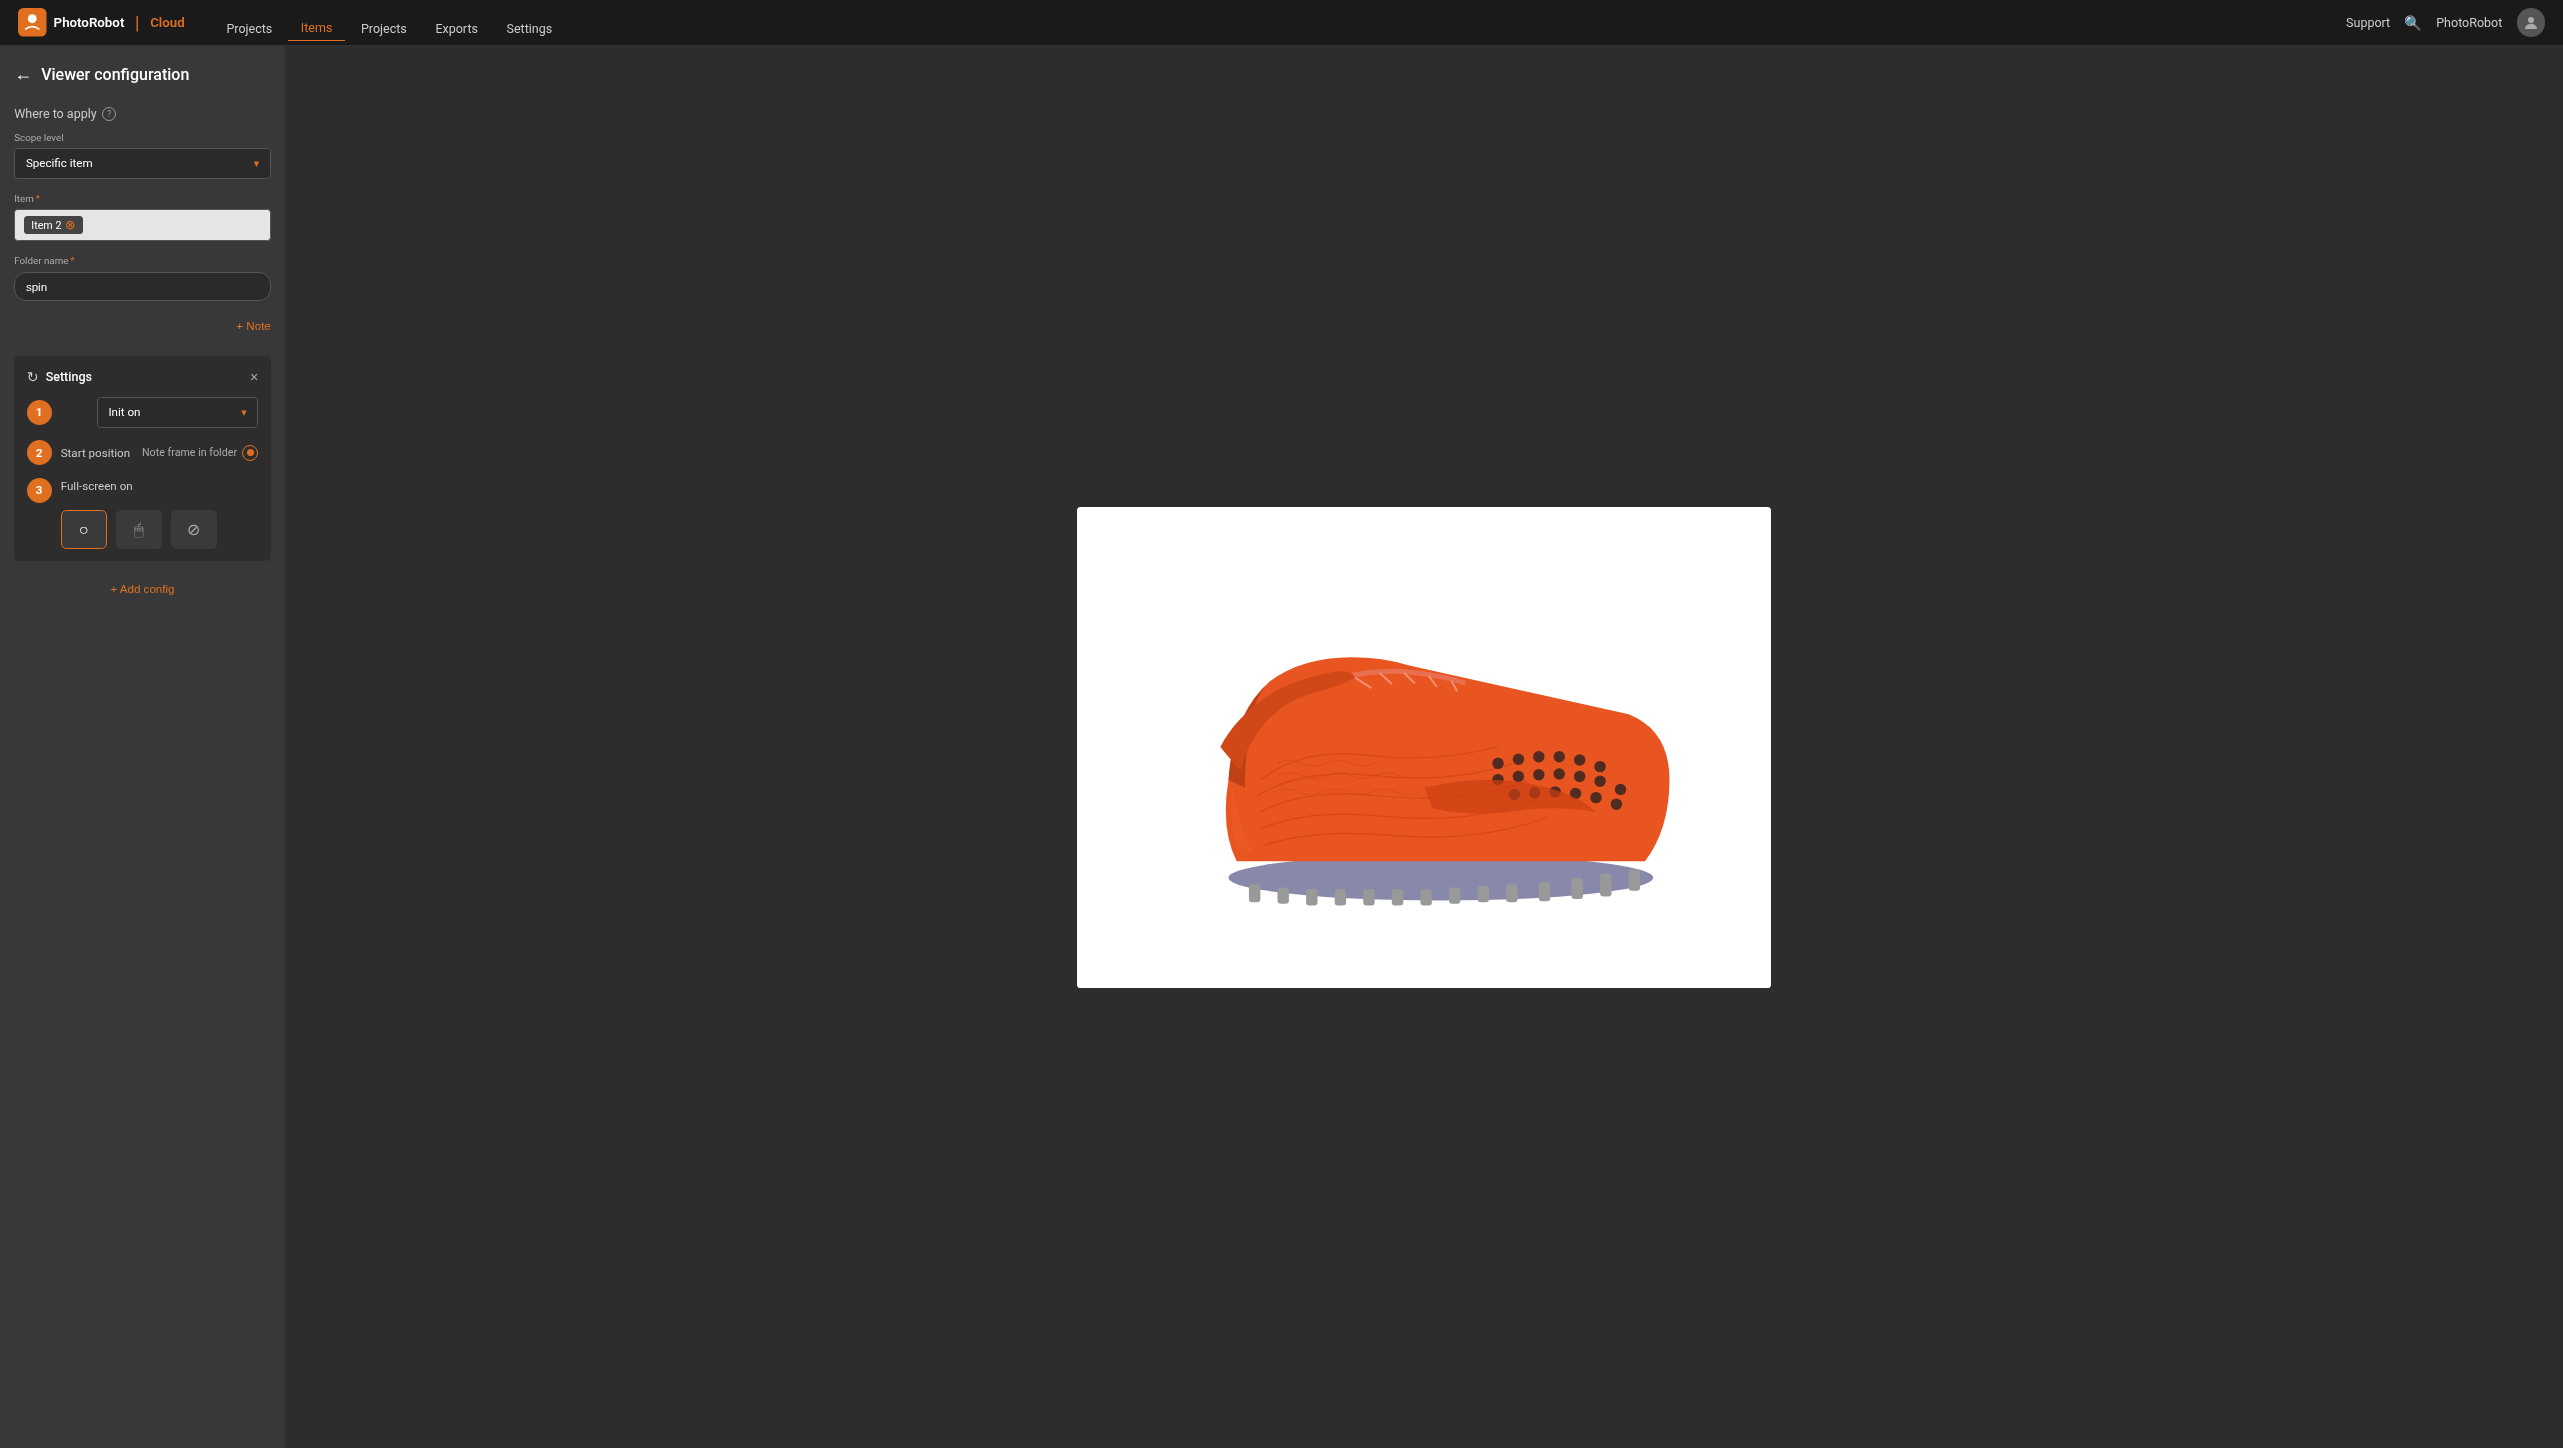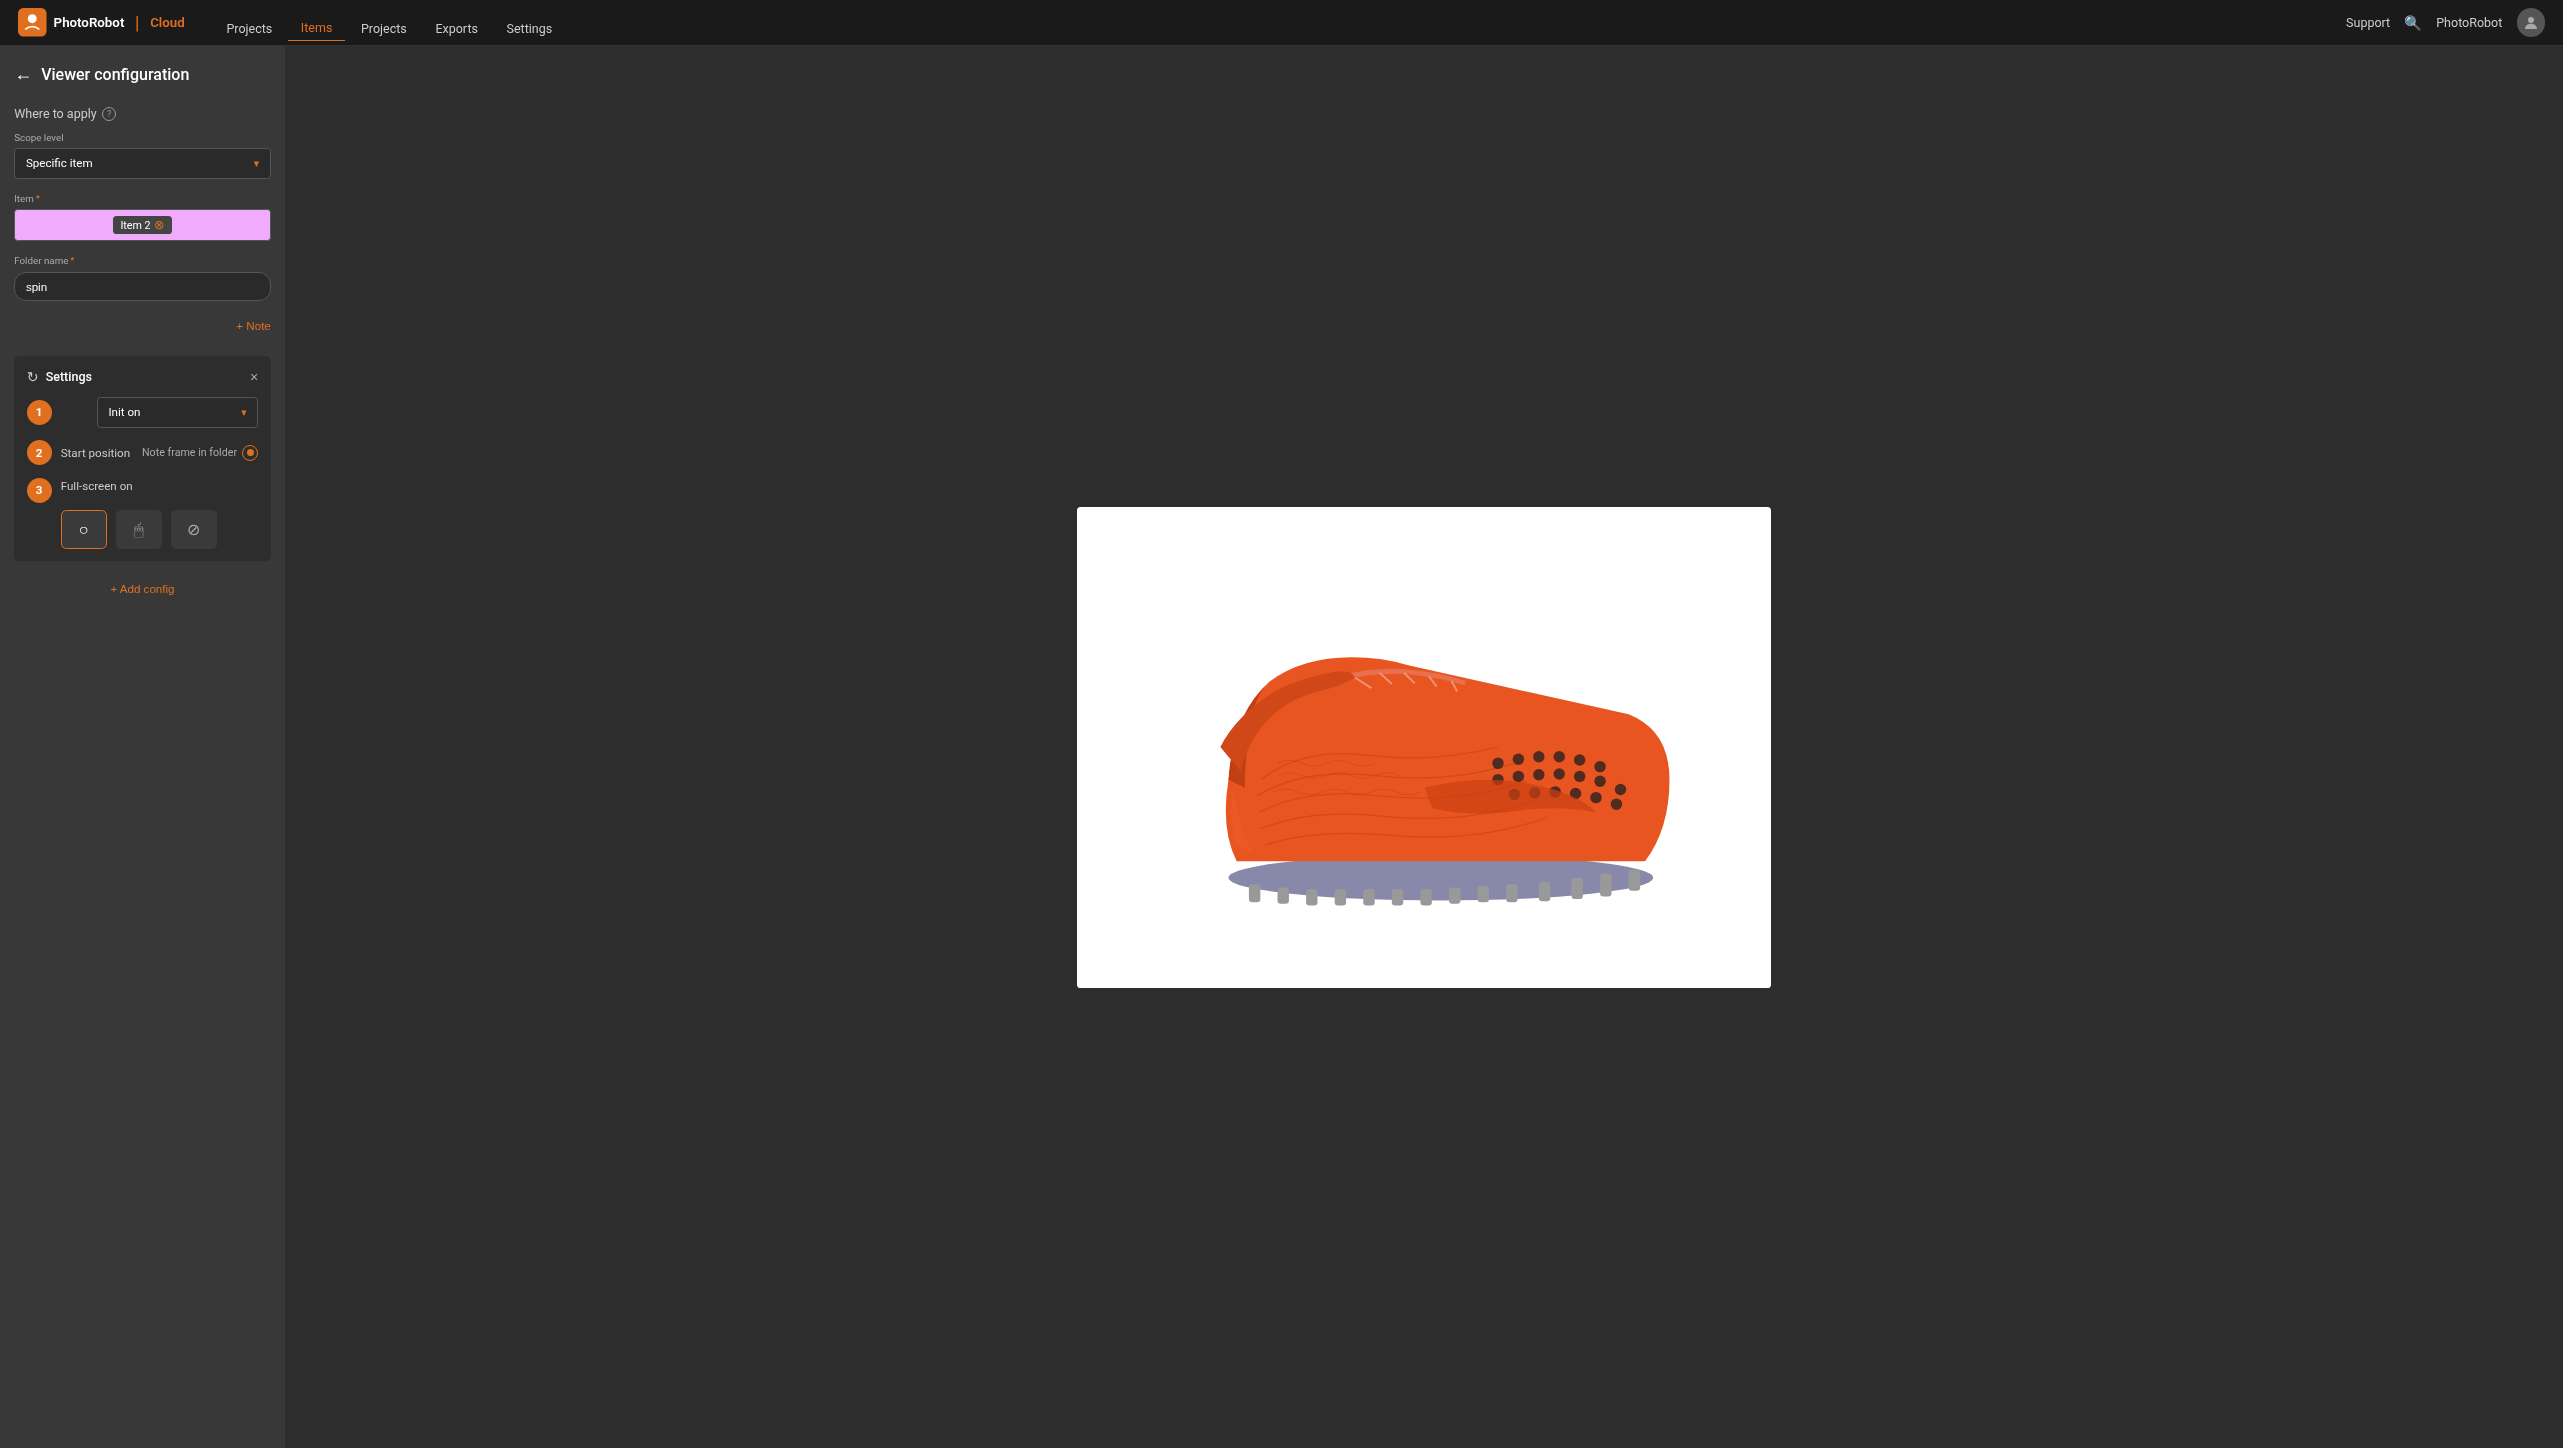--- a/index.html
+++ b/index.html
@@ -161,30 +161,29 @@
       padding: 7.1px 10.7px;
       display: flex;
       align-items: center;
       justify-content: space-between;
       cursor: pointer;
     }
     .select-value { font-size: 11.6px; color: #fff; }
     .select-arrow { color: #e07020; font-size: 10.7px; }
 
     .tag-input {
-      background: #f0abfc;
+      background: #e5e5e5;
       border: 0.9px solid #555;
       border-radius: 3.6px;
       padding: 0 9px;
       display: flex;
       align-items: center;
       gap: 5.3px;
       flex-wrap: wrap;
       min-height: 32px;
-      justify-content: center;
     }
     .tag {
       background: #444;
       border-radius: 3.6px;
       padding: 2.7px 7.1px;
       font-size: 10.7px;
       color: #fff;
       display: flex;
       align-items: center;
       gap: 3.6px;

